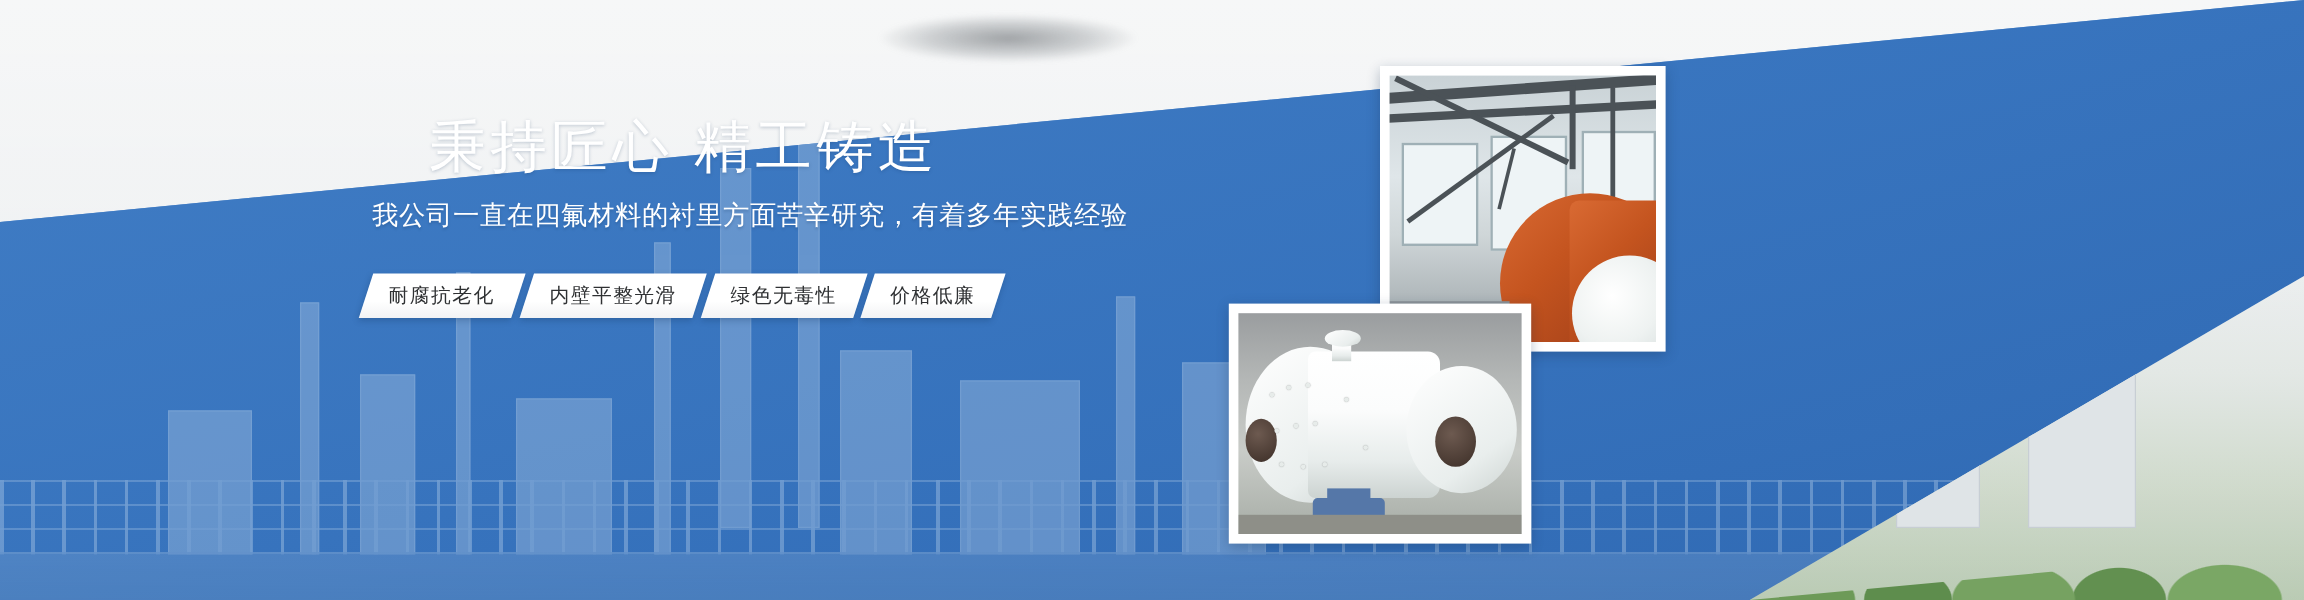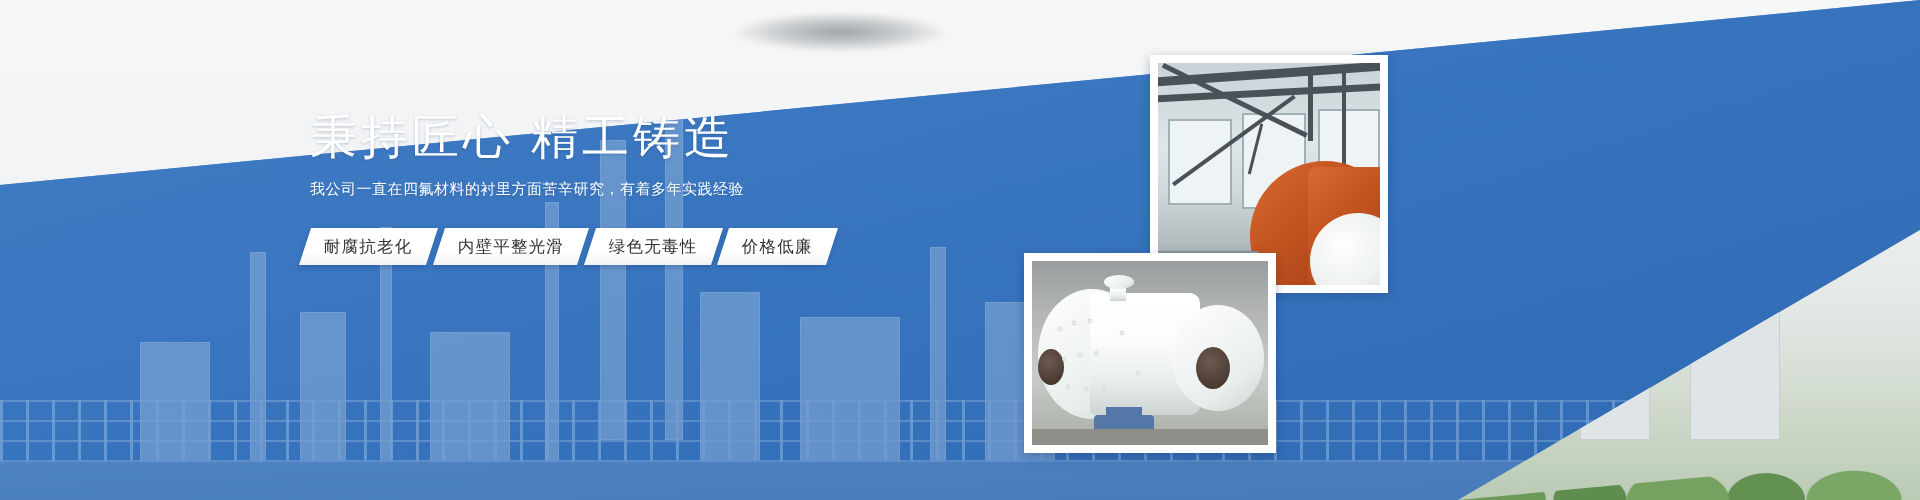--- a/index.html
+++ b/index.html
@@ -115,38 +115,38 @@
     position: absolute;
     left: 690px; top: -10px;
     width: 300px; height: 70px;
     background: radial-gradient(ellipse 150px 28px at 50% 60%, rgba(90,95,100,.55) 0%, rgba(120,126,132,.30) 45%, rgba(255,255,255,0) 72%);
     filter: blur(2px);
   }
 
   
   .copy {
     position: absolute;
-    left: 310px; top: 111px;
+    left: 310px; top: 96px;
     width: 520px;
-    text-align: left;
+    text-align: center;
     z-index: 8;
   }
   .headline {
     color: #ffffff;
     font-size: 47px;
     line-height: 1.12;
     letter-spacing: 4px;
     font-weight: 400;
     white-space: nowrap;
     text-shadow: 0 1px 3px rgba(20,50,90,.25);
   }
   .subline {
     margin-top: 16px;
     color: #ffffff;
-    font-size: 15px;
+    font-size: 22px;
     letter-spacing: .5px;
     white-space: nowrap;
     text-shadow: 0 1px 2px rgba(20,50,90,.25);
   }
 
   
   .tags {
     position: absolute;
     left: 305px; top: 228px;
     display: flex;

